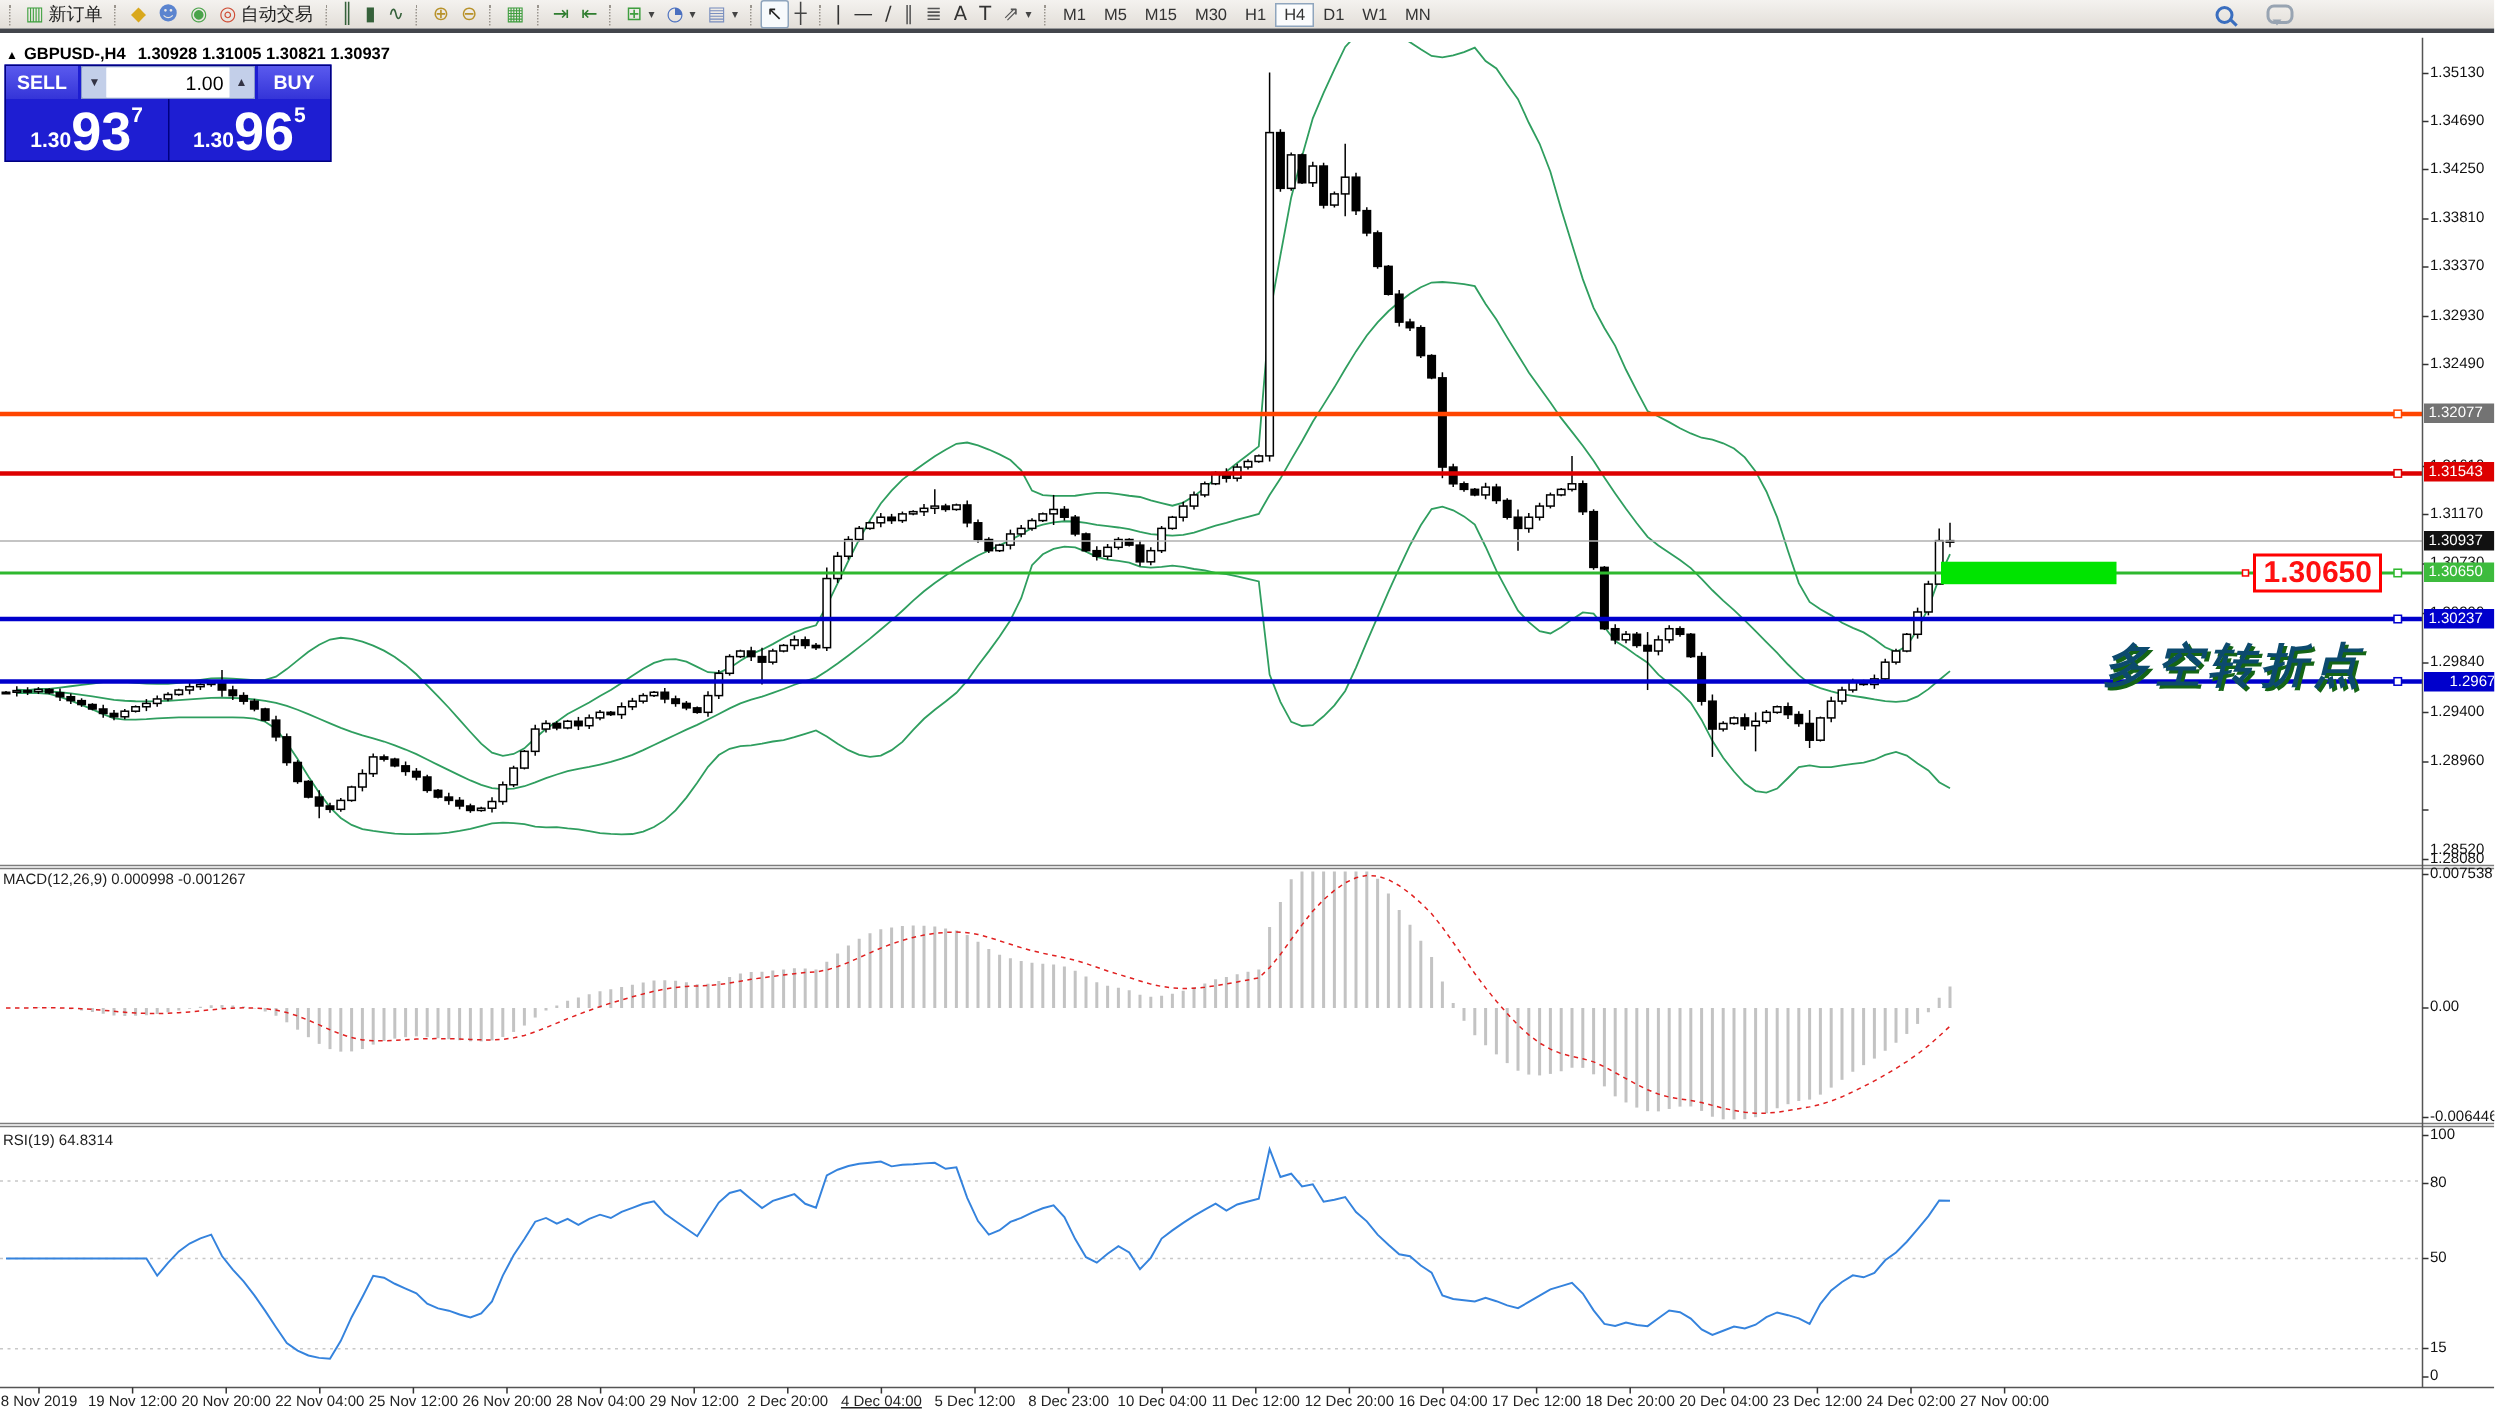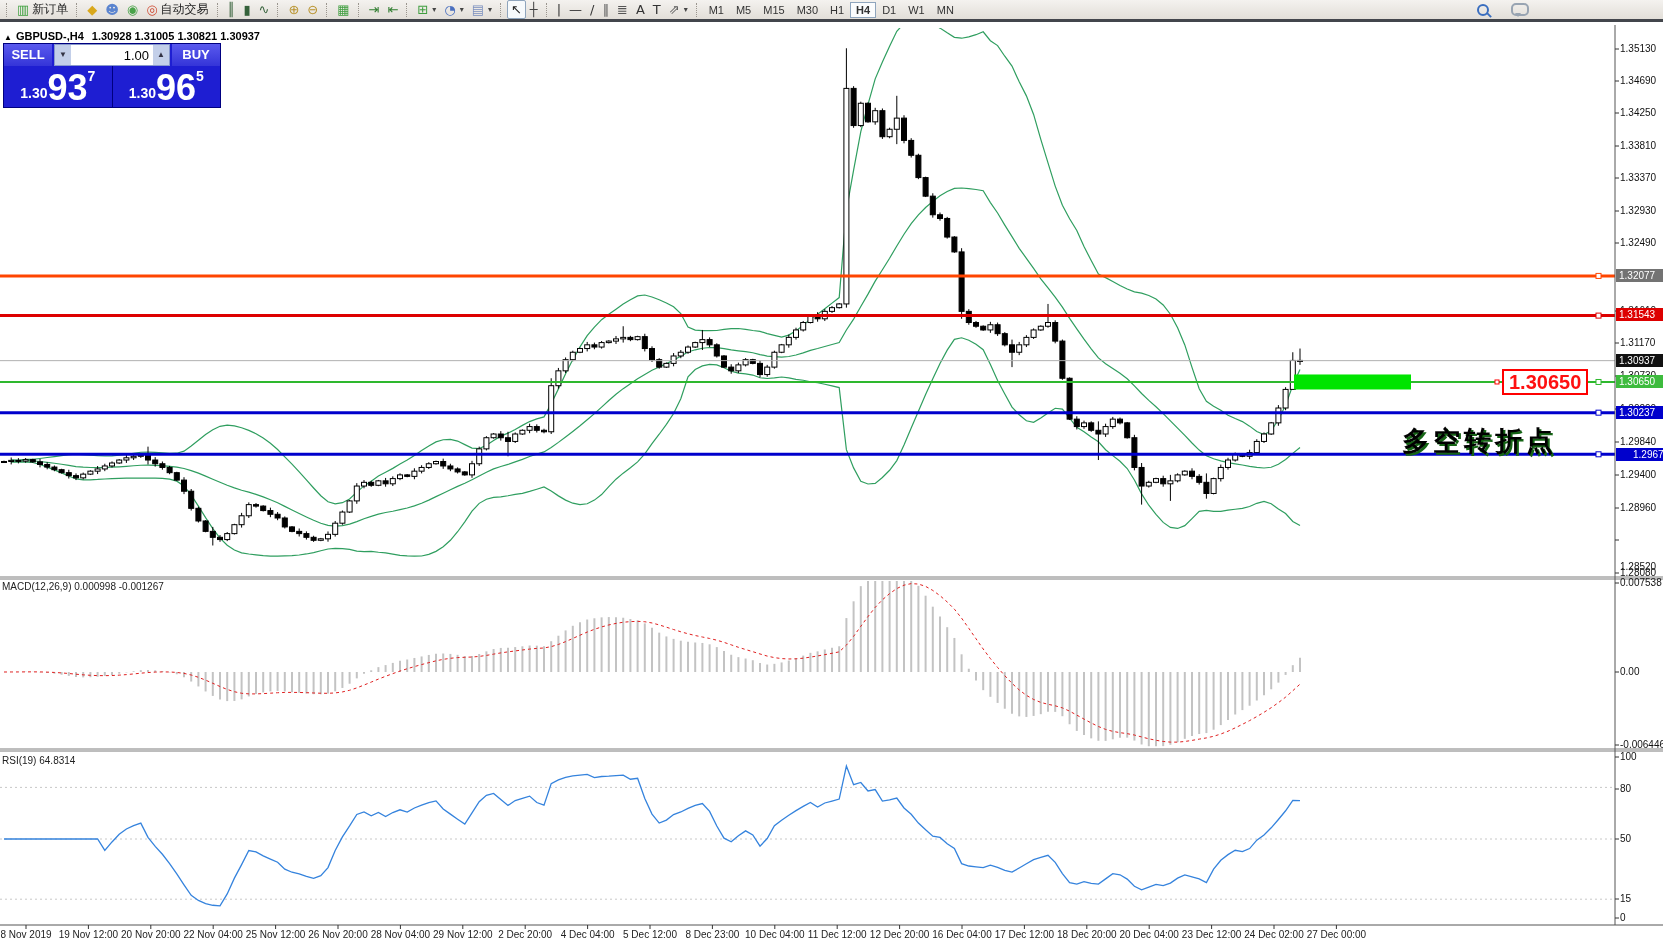--- a/index.html
+++ b/index.html
@@ -7,39 +7,39 @@
   
   .toolbar{position:absolute;left:0;top:0;width:1663px;height:22px;display:flex;align-items:center;
     background:linear-gradient(#f4f2ef,#e2ded8);border-bottom:3px solid #43464c;padding-left:2px;box-sizing:border-box;}
   .grip{width:2px;height:14px;border-left:1px dotted #9a958e;margin:0 4px;}
   .tbtn{display:flex;align-items:center;gap:3px;padding:1px 3px;border:1px solid transparent;border-radius:2px;
     font-size:12px;color:#222;cursor:default;white-space:nowrap;}
   .tbtn.pressed{border:1px solid #8fa5bd;background:#f7fafc;}
   .icon{font-family:"DejaVu Sans",sans-serif;font-size:13px;line-height:15px;}
   .caret{font-size:8px;color:#444;margin-left:1px;}
   .tfbtn{font-size:11px;padding:1px 5px;border:1px solid transparent;color:#333;}
-  .tfbtn.pressed{border:1px solid #8fa5bd;background:#fbfcfd;font-weight:bold;}
+  .tfbtn.pressed{border:1px solid #8fa5bd;background:#fbfcfd;}
   .tb-right{margin-left:auto;display:flex;align-items:center;gap:14px;margin-right:130px;}
   .mag{display:inline-block;width:8px;height:8px;border:2px solid #3a6ebf;border-radius:50%;position:relative;}
   .mag:after{content:"";position:absolute;width:6px;height:2px;background:#3a6ebf;transform:rotate(45deg);right:-5px;bottom:-2px;}
   .bub{display:inline-block;width:14px;height:9px;border:2px solid #98a4b2;border-radius:5px;position:relative;}
   .bub:after{content:"";position:absolute;left:2px;bottom:-6px;border:3px solid transparent;border-top:4px solid #98a4b2;}
   
   .chart{position:absolute;left:0;top:25px;width:1663px;height:919px;background:#fff;}
   svg#cv{position:absolute;left:0;top:0;}
   #labels{position:absolute;left:0;top:0;width:1663px;height:919px;pointer-events:none;}
   .title{position:absolute;left:4px;top:5px;font-size:11px;font-weight:bold;color:#000;}
   .title .tri{font-size:8px;margin-right:4px;}
   .title .ohlc{font-weight:bold;margin-left:8px;}
   .atick{position:absolute;left:1620px;font-size:10px;color:#111;}
   .ptag{position:absolute;left:1616px;width:44px;height:13px;line-height:13px;font-size:10px;color:#fff;padding-left:3px;}
   .dlab{position:absolute;top:904px;width:84px;text-align:center;font-size:10px;color:#222;}
   .indlab{position:absolute;font-size:10px;color:#222;}
-  .note{position:absolute;left:1402px;top:398px;font-size:27px;font-weight:bold;color:#000000;
-    letter-spacing:4px;text-shadow:2px 2px 0 #156515;white-space:nowrap;}
+  .note{position:absolute;left:1402px;top:398px;font-size:31px;font-weight:bold;color:#0c4a6e;
+    letter-spacing:4px;text-shadow:2px 2px 0 #156515;white-space:nowrap;font-style:italic;}
   .levelbox{position:absolute;left:1502px;top:344px;height:22px;line-height:22px;padding:0 5px;border:2px solid #f00;
     background:#fff;color:#ff1010;font-size:20px;font-weight:bold;}
   
   .qp{position:absolute;left:3px;top:18px;width:218px;height:65px;background:#1e1ed2;border:1px solid #000080;box-sizing:border-box;}
   .qp-row1{display:flex;height:22px;}
   .qp-btn{width:48px;background:linear-gradient(#5a5aee,#3434d8);color:#fff;font-size:13px;font-weight:bold;
     text-align:center;line-height:22px;}
   .spin{flex:1;display:flex;align-items:stretch;background:#fff;border:1px solid #8899cc;box-sizing:border-box;margin:0 2px;}
   .spbtn{width:16px;background:#c3cfe9;color:#334;font-size:8px;text-align:center;line-height:20px;}
   .vol{flex:1;border:0;outline:0;font-size:13px;text-align:right;padding-right:4px;width:60px;font-family:inherit;}
@@ -837,33 +837,33 @@
         <div class="atick" style="left: 1620px; top: 887px;">0</div>
         <div class="dlab" style="left: -16px; top: 904px;">8 Nov 2019</div>
         <div class="dlab" style="left: 46.4px; top: 904px;">19 Nov 12:00</div>
         <div class="dlab" style="left: 108.8px; top: 904px;">20 Nov 20:00</div>
         <div class="dlab" style="left: 171.2px; top: 904px;">22 Nov 04:00</div>
         <div class="dlab" style="left: 233.6px; top: 904px;">25 Nov 12:00</div>
         <div class="dlab" style="left: 296px; top: 904px;">26 Nov 20:00</div>
         <div class="dlab" style="left: 358.4px; top: 904px;">28 Nov 04:00</div>
         <div class="dlab" style="left: 420.8px; top: 904px;">29 Nov 12:00</div>
         <div class="dlab" style="left: 483.2px; top: 904px;">2 Dec 20:00</div>
-        <div class="dlab" style="left: 545.6px; top: 904px;">4 Dec 04:00</div>
+        <div class="dlab" style="left: 545.6px; top: 904px; text-decoration: underline;">4 Dec 04:00</div>
         <div class="dlab" style="left: 608px; top: 904px;">5 Dec 12:00</div>
         <div class="dlab" style="left: 670.4px; top: 904px;">8 Dec 23:00</div>
         <div class="dlab" style="left: 732.8px; top: 904px;">10 Dec 04:00</div>
         <div class="dlab" style="left: 795.2px; top: 904px;">11 Dec 12:00</div>
         <div class="dlab" style="left: 857.6px; top: 904px;">12 Dec 20:00</div>
         <div class="dlab" style="left: 920px; top: 904px;">16 Dec 04:00</div>
         <div class="dlab" style="left: 982.4px; top: 904px;">17 Dec 12:00</div>
         <div class="dlab" style="left: 1044.8px; top: 904px;">18 Dec 20:00</div>
         <div class="dlab" style="left: 1107.2px; top: 904px;">20 Dec 04:00</div>
         <div class="dlab" style="left: 1169.6px; top: 904px;">23 Dec 12:00</div>
         <div class="dlab" style="left: 1232px; top: 904px;">24 Dec 02:00</div>
-        <div class="dlab" style="left: 1294.4px; top: 904px;">27 Dec 00:00</div>
+        <div class="dlab" style="left: 1294.4px; top: 904px;">27 Nov 00:00</div>
       </div>
 
     <div class="title">
       <span class="tri">▲</span><span>GBPUSD-,H4</span><span class="ohlc">1.30928 1.31005 1.30821 1.30937</span>
     </div>
 
     <div class="qp">
       <div class="qp-row1">
         <div class="qp-btn">SELL</div>
         <div class="spin">

